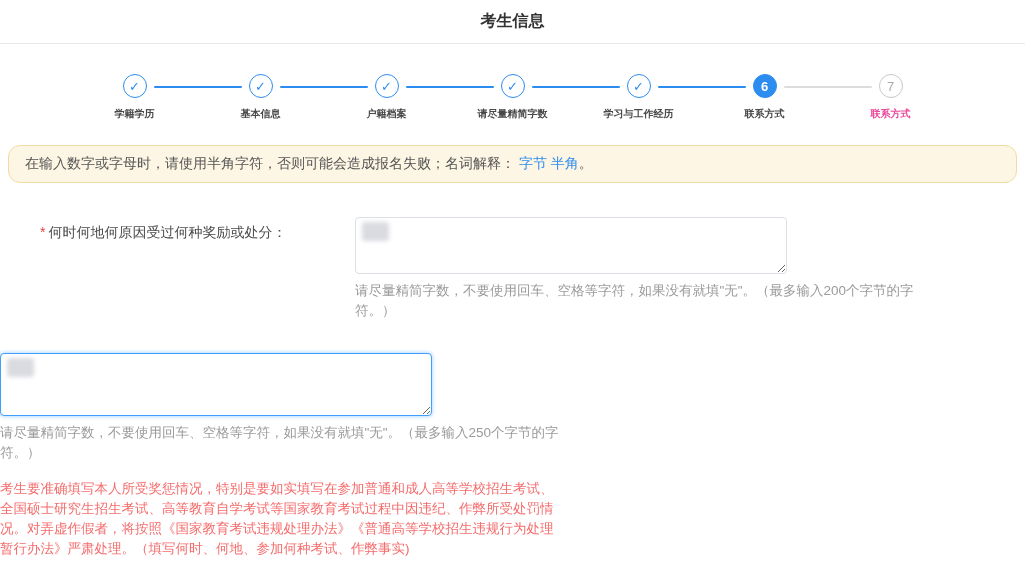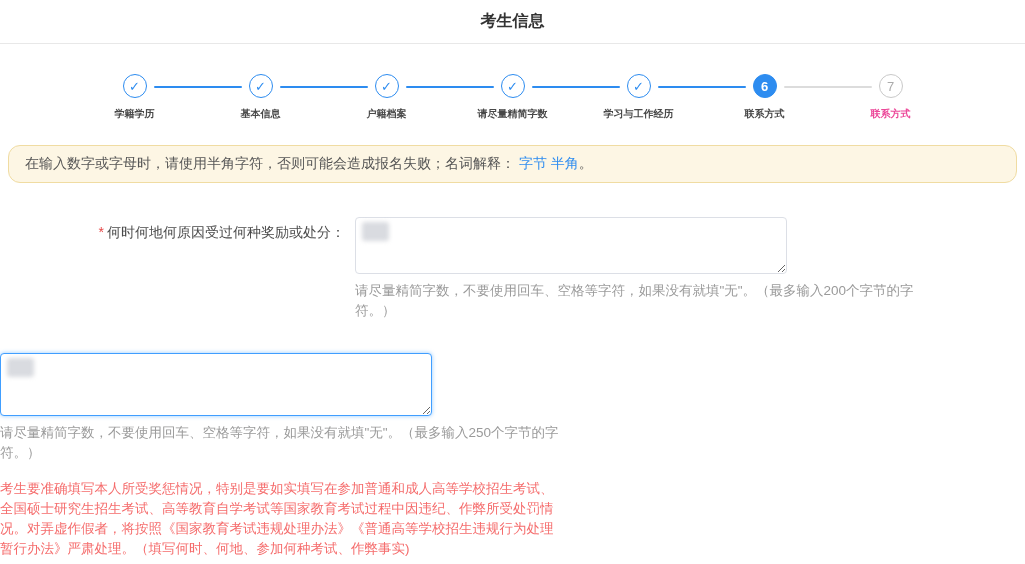--- a/index.html
+++ b/index.html
@@ -27,21 +27,21 @@
   .step.conn-gray::after { background:#dcdcdc; }
 
   
   .banner { margin:24px 8px 0 8px; background:#fdf6e4; border:1px solid #f0dca2; border-radius:12px;
             padding:9px 16px; font-size:14px; color:#555; }
   .banner a { color:#2d8cf0; text-decoration:none; cursor:pointer; }
 
   
   .form { margin-top:34px; }
   .form-row { display:flex; }
-  .form-label { width:355px; flex-shrink:0; text-align:right; padding-right:10px; padding-top:7px;
+  .form-label { width:355px; flex-shrink:0; text-align:left; padding-right:10px; padding-top:7px;
                 font-size:14px; color:#4a4a4a;padding-left:40px; }
   .required { color:#e64545; margin-right:3px; font-size:14px; }
   .form-content { width:562px; }
   .ta-wrap { position:relative; width:432px; }
   textarea { width:432px; border:1px solid #dcdfe6; border-radius:4px; background:#fff;
              font-family:inherit; font-size:14px; padding:6px 8px; resize:both; display:block; outline:none; }
   .ta-1 { height:57px; }
   .ta-2 { height:63px; border-color:#409eff; box-shadow:0 0 4px rgba(64,158,255,.55); }
   .redacted { position:absolute; top:5px; left:7px; width:27px; height:19px; background:#d9dbe0;
               border-radius:3px; filter:blur(2px); }

